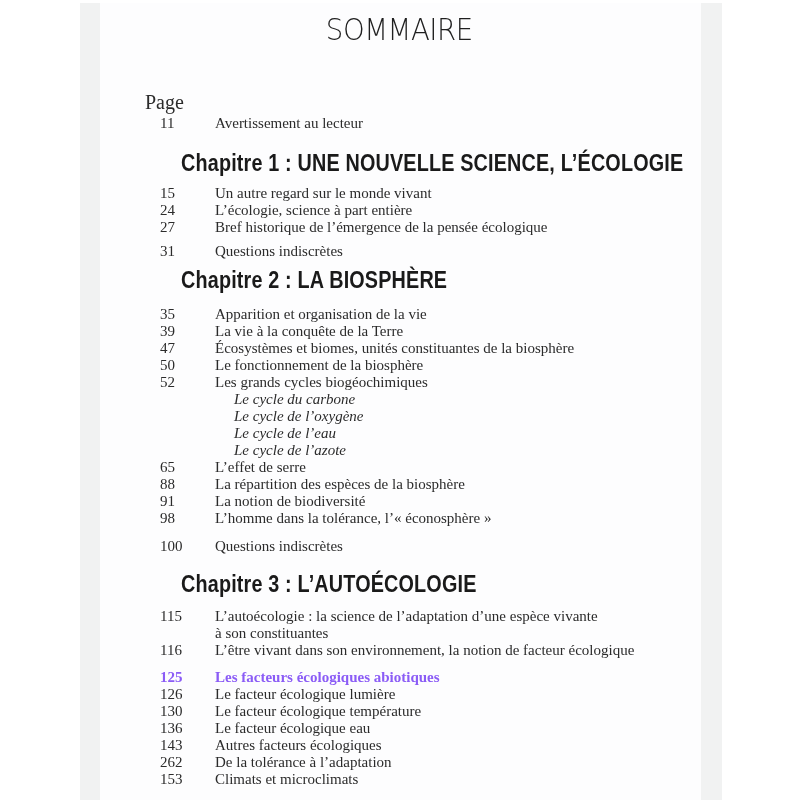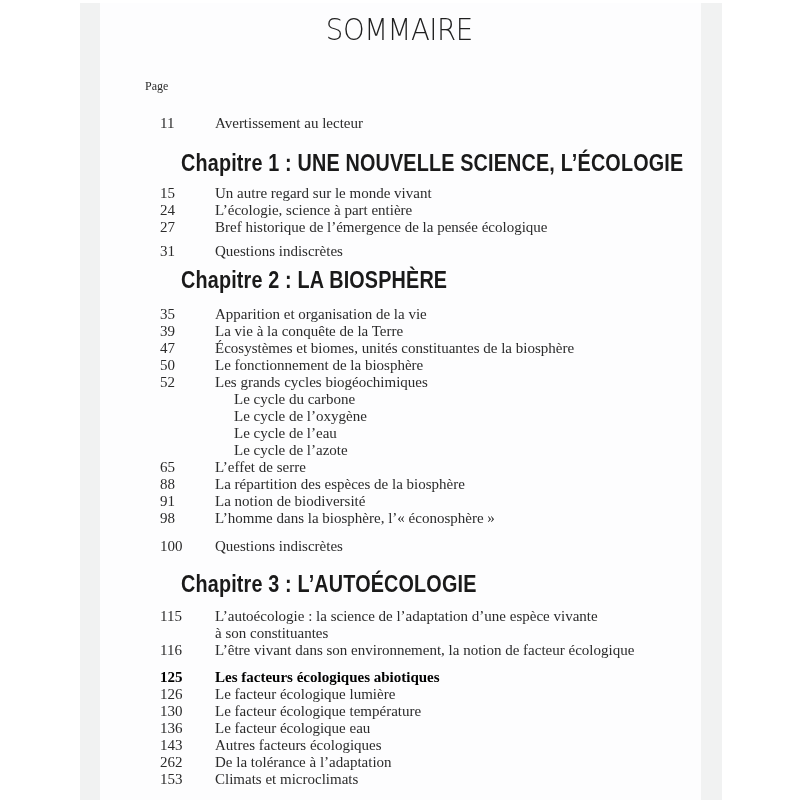--- a/index.html
+++ b/index.html
@@ -41,48 +41,49 @@
       transform-origin: 285px 0;
     }
     .serif {
       font-family: "Liberation Serif", serif;
       color: #2b2b2b;
       font-size: 15px;
     }
     .page-label {
       position: absolute;
       left: 45px;
-      top: 76px;
-      font-size: 12px;
+      top: 88px;
+      font-size: 20px;
     }
     .row {
       position: absolute;
       left: 45px;
       height: 17px;
       line-height: 17px;
       white-space: nowrap;
     }
     .row .num {
       position: absolute;
       left: 0;
       width: 40px;
       margin-left: 15px;
     }
     .row .txt {
       position: absolute;
       left: 70px;
     }
     .row.sub .txt {
       left: 89px;
+      font-style: italic;
     }
     .row.italic .num, .row.italic .txt {
     }
     .row.bold .num, .row.bold .txt {
       font-weight: bold;
-      color: #000000;
+      color: #8b5cf6;
     }
     .chapter {
       position: absolute;
       left: 81px;
       font-family: "Liberation Sans", sans-serif;
       font-weight: bold;
       font-size: 23px;
       color: #1a1a1a;
       white-space: nowrap;
       transform: scaleX(0.86);
@@ -163,21 +164,21 @@
   <div class="serif row" style="top:473px;">
     <span class="num">88</span>
     <span class="txt">La répartition des espèces de la biosphère</span>
   </div>
   <div class="serif row" style="top:490px;">
     <span class="num">91</span>
     <span class="txt">La notion de biodiversité</span>
   </div>
   <div class="serif row" style="top:507px;">
     <span class="num">98</span>
-    <span class="txt">L’homme dans la biosphère, l’« éconosphère »</span>
+    <span class="txt">L’homme dans la tolérance, l’« éconosphère »</span>
   </div>
   <div class="serif row italic" style="top:535px;">
     <span class="num">100</span>
     <span class="txt">Questions indiscrètes</span>
   </div>
 
   <div class="chapter" style="top:568px;">Chapitre 3 : L’AUTOÉCOLOGIE</div>
   <div class="serif row" style="top:605px;">
     <span class="num">115</span>
     <span class="txt">L’autoécologie : la science de l’adaptation d’une espèce vivante</span>

